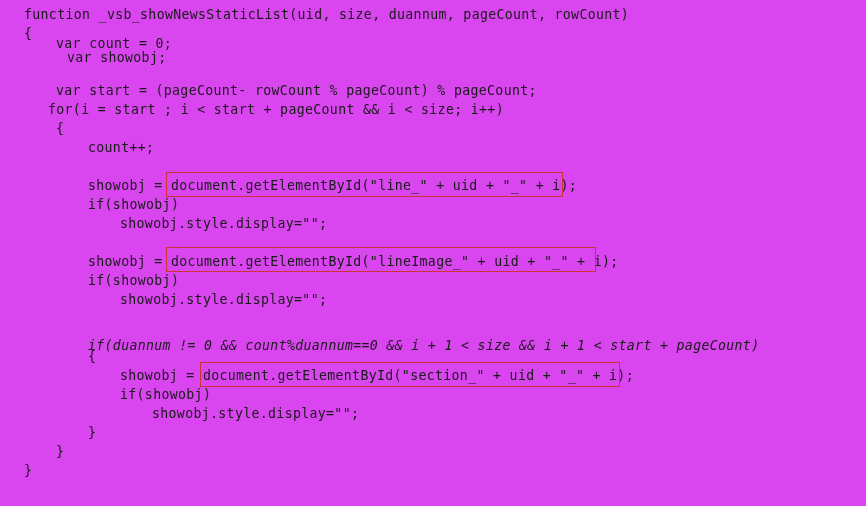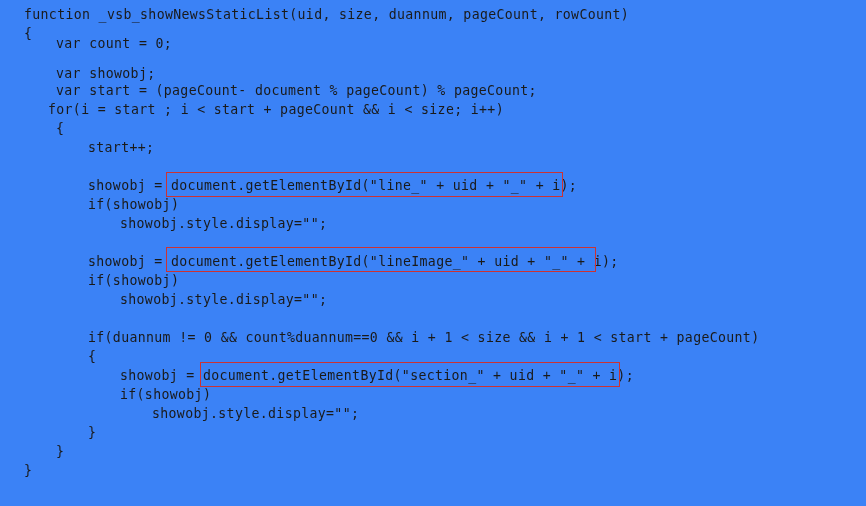--- a/index.html
+++ b/index.html
@@ -11,21 +11,21 @@
     width: 866px;
     height: 506px;
     overflow: hidden;
     font-family: "DejaVu Sans Mono", "Liberation Mono", monospace;
   }
 
   #code-listing {
     position: relative;
     width: 866px;
     height: 506px;
-    background: #3b82f6;
+    background: #d946ef;
     padding: 0;
   }
 
   .code-line {
     position: absolute;
     left: 0;
     height: 19px;
     line-height: 19px;
     white-space: pre;
     font-family: "DejaVu Sans Mono", "Liberation Mono", monospace;
@@ -49,35 +49,35 @@
     pointer-events: none;
   }
 </style>
 </head>
 <body>
 
 <div id="code-listing">
     <div class="code-line i0" style="top: 5px;">function _vsb_showNewsStaticList(uid, size, duannum, pageCount, rowCount)</div>
     <div class="code-line i0" style="top: 24px;">{</div>
     <div class="code-line i1" style="top: 34px;">var count = 0;</div>
-    <div class="code-line i1" style="top: 64px;">var showobj;</div>
-    <div class="code-line i1" style="top: 81px;">var start = (pageCount- document % pageCount) % pageCount;</div>
+    <div class="code-line i1" style="top: 48px; margin-left: 11px;">var showobj;</div>
+    <div class="code-line i1" style="top: 81px;">var start = (pageCount- rowCount % pageCount) % pageCount;</div>
     <div class="code-line i1" style="top: 100px; padding-left: 48px;">for(i = start ; i &lt; start + pageCount &amp;&amp; i &lt; size; i++)</div>
     <div class="code-line i1" style="top: 119px;">{</div>
-    <div class="code-line i2" style="top: 138px;">start++;</div>
+    <div class="code-line i2" style="top: 138px;">count++;</div>
     <div class="code-line i2" style="top: 157px;"></div>
     <div class="code-line i2" style="top: 176px;">showobj = document.getElementById("line_" + uid + "_" + i);</div>
     <div class="code-line i2" style="top: 195px;">if(showobj)</div>
     <div class="code-line i3" style="top: 214px;">showobj.style.display="";</div>
     <div class="code-line i2" style="top: 233px;"></div>
     <div class="code-line i2" style="top: 252px;">showobj = document.getElementById("lineImage_" + uid + "_" + i);</div>
     <div class="code-line i2" style="top: 271px;">if(showobj)</div>
     <div class="code-line i3" style="top: 290px;">showobj.style.display="";</div>
     <div class="code-line i2" style="top: 309px;"></div>
-    <div class="code-line i2" style="top: 328px;">if(duannum != 0 &amp;&amp; count%duannum==0 &amp;&amp; i + 1 &lt; size &amp;&amp; i + 1 &lt; start + pageCount)</div>
+    <div class="code-line i2" style="top: 336px; font-style: italic;">if(duannum != 0 &amp;&amp; count%duannum==0 &amp;&amp; i + 1 &lt; size &amp;&amp; i + 1 &lt; start + pageCount)</div>
     <div class="code-line i2" style="top: 347px;">{</div>
     <div class="code-line i3" style="top: 366px;">showobj = document.getElementById("section_" + uid + "_" + i);</div>
     <div class="code-line i3" style="top: 385px;">if(showobj)</div>
     <div class="code-line i4" style="top: 404px;">showobj.style.display="";</div>
     <div class="code-line i2" style="top: 423px;">}</div>
     <div class="code-line i1" style="top: 442px;">}</div>
     <div class="code-line i0" style="top: 461px;">}</div>
     <div class="highlight-box" style="left: 166px; top: 172px; width: 397px; height: 25px; border-color: rgb(204, 51, 51);"></div>
     <div class="highlight-box" style="left: 166px; top: 247px; width: 430px; height: 25px; border-color: rgb(204, 51, 51);"></div>
     <div class="highlight-box" style="left: 200px; top: 362px; width: 420px; height: 25px; border-color: rgb(204, 51, 51);"></div>

